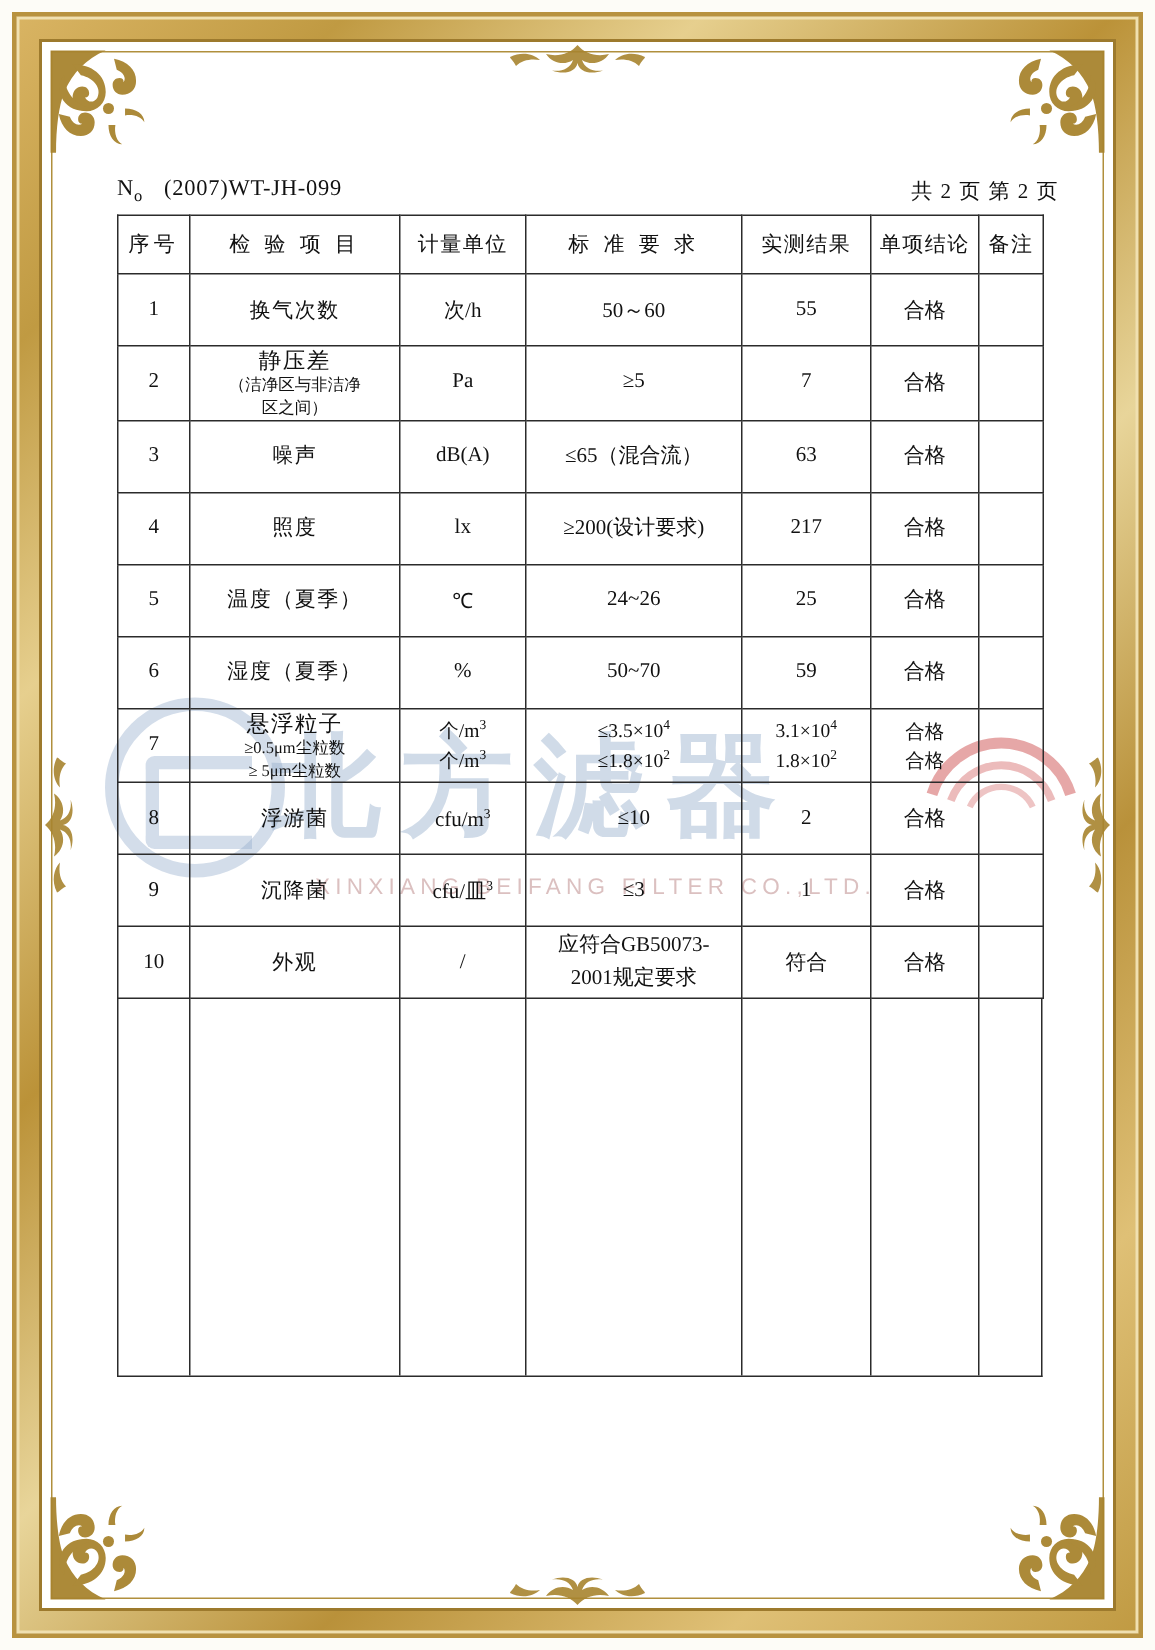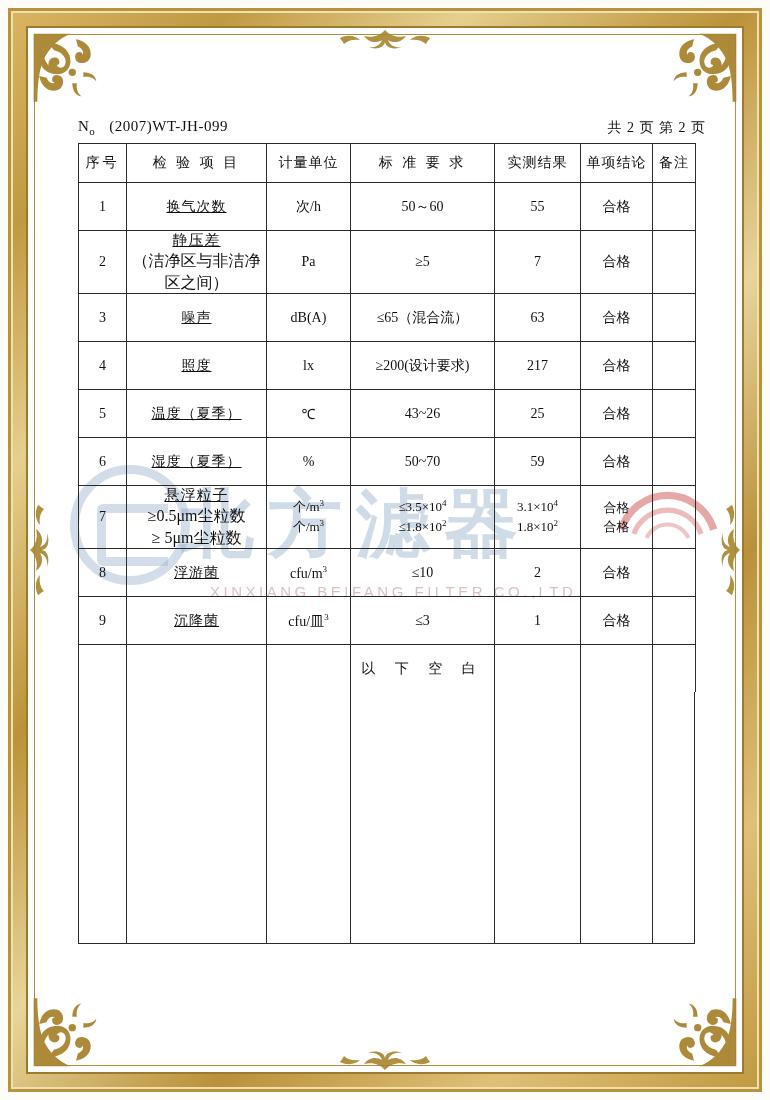--- a/index.html
+++ b/index.html
@@ -117,22 +117,22 @@
   table.report tbody td { height: 47px; }
 
   .col-no    { width: 48px; }
   .col-item  { width: 140px; }
   .col-unit  { width: 84px; }
   .col-std   { width: 144px; }
   .col-res   { width: 86px; }
   .col-conc  { width: 72px; }
   .col-rem   { width: 43px; }
 
-  .cell-main { font-size: 15px; letter-spacing: 1px; text-decoration: underline; }
-  .cell-sub  { font-size: 16px; line-height: 1.35; display: block; }
+  .cell-main { font-size: 15px; letter-spacing: 1px; }
+  .cell-sub  { font-size: 11px; line-height: 1.35; display: block; }
   .sup { font-size: 9px; vertical-align: super; }
   .sub { font-size: 9px; vertical-align: sub; }
   .two-line { line-height: 1.55; font-size: 12px; }
   .two-line .l { display: block; }
   .stack { line-height: 1.5; }
   .stack .l { display: block; font-size: 13px; }
   .row-tall td { height: 60px; }
   .mono-unit { font-size: 14px; }
   .endtext {
     letter-spacing: 8px;
@@ -386,21 +386,21 @@
           <td>≥200(设计要求)</td>
           <td>217</td>
           <td>合格</td>
           <td></td>
         </tr>
 
         <tr>
           <td>5</td>
           <td class="cell-main">温度（夏季）</td>
           <td>℃</td>
-          <td>43~26</td>
+          <td>24~26</td>
           <td>25</td>
           <td>合格</td>
           <td></td>
         </tr>
 
         <tr>
           <td>6</td>
           <td class="cell-main">湿度（夏季）</td>
           <td>%</td>
           <td>50~70</td>
@@ -448,30 +448,33 @@
         <tr>
           <td>9</td>
           <td class="cell-main">沉降菌</td>
           <td class="mono-unit"><span>cfu/皿</span><span class="sup">3</span></td>
           <td>≤3</td>
           <td>1</td>
           <td>合格</td>
           <td></td>
         </tr>
 
-
-        <tr>
-          <td style="border-bottom:none"></td>
-          <td style="border-bottom:none"></td>
-          <td style="border-bottom:none"></td>
-          <td class="endtext" style="border-bottom:none">以 下 空 白</td>
-          <td style="border-bottom:none"></td>
-          <td style="border-bottom:none"></td>
-          <td style="border-bottom:none"></td>
-        </tr>
+        <tr class="row-tall">
+          <td>10</td>
+          <td class="cell-main">外观</td>
+          <td>/</td>
+          <td class="two-line">
+            <span class="l">应符合GB50073-</span>
+            <span class="l">2001规定要求</span>
+          </td>
+          <td>符合</td>
+          <td>合格</td>
+          <td></td>
+        </tr>
+
       </tbody>
     </table>
 
     <div class="tail">
       <i style="left:47px"></i>
       <i style="left:187px"></i>
       <i style="left:271px"></i>
       <i style="left:415px"></i>
       <i style="left:501px"></i>
       <i style="left:573px"></i>

